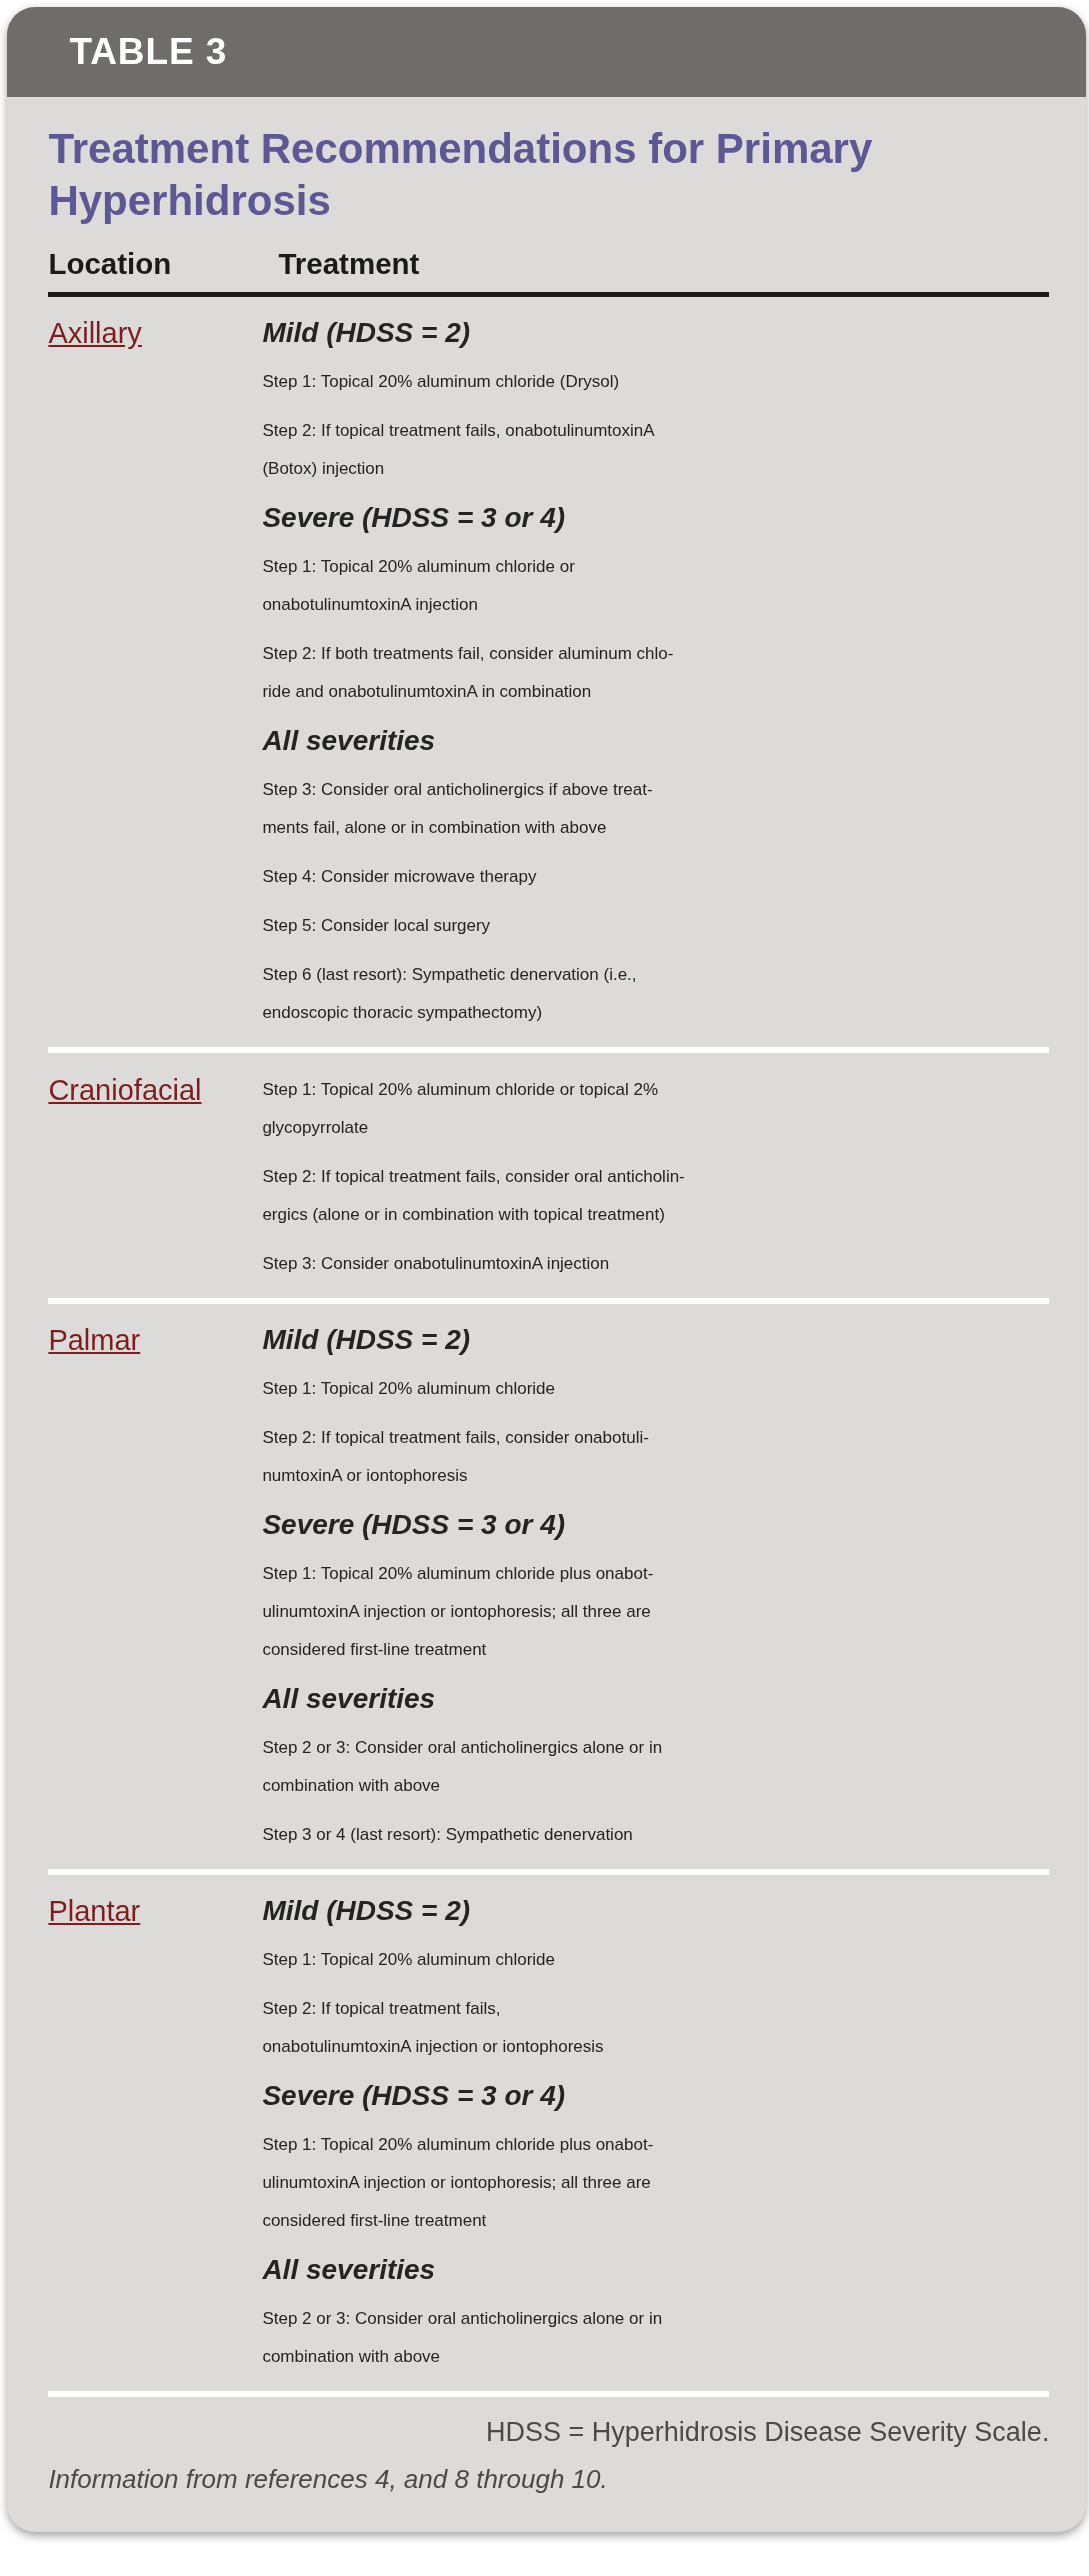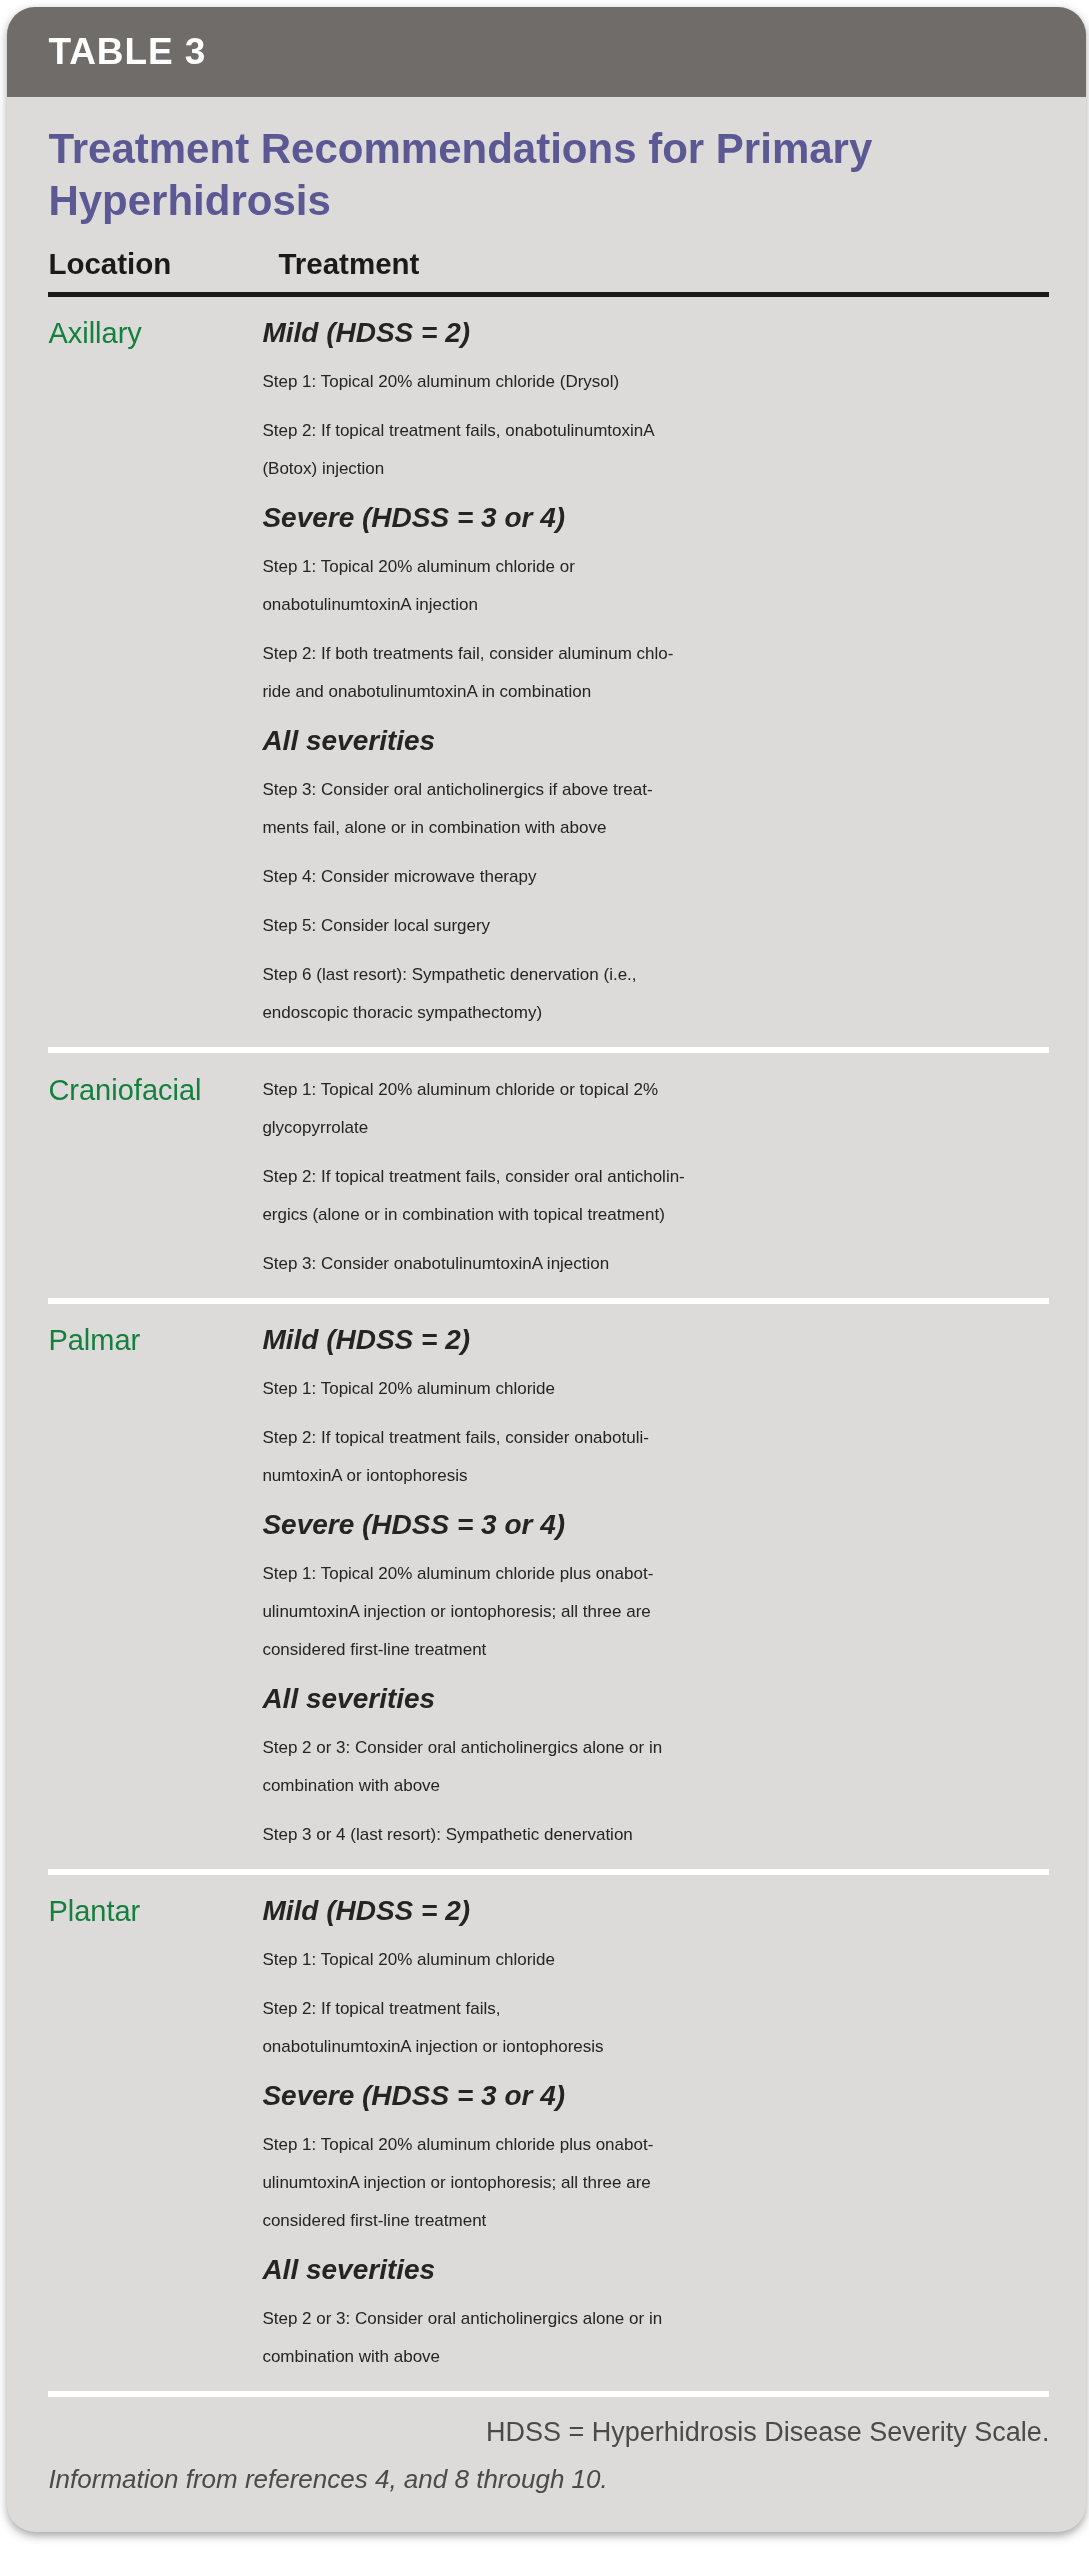--- a/index.html
+++ b/index.html
@@ -19,21 +19,21 @@
     background: #dcdbd9;
     border-radius: 28px;
     box-shadow: 0 3.7px 8.3px rgba(60,60,60,0.45);
     overflow: hidden;
   }
   .header-bar {
     background: #6f6c69;
     height: 90px;
     display: flex;
     align-items: center;
-    padding: 0 41px;
+    padding: 0 62px;
   }
   .header-bar .label {
     color: #ffffff;
     font-size: 37px;
     font-weight: bold;
     letter-spacing: 0.9px;
   }
   .content {
     padding: 0 37px 0 41px;
   }
@@ -60,22 +60,23 @@
     margin-top: 11px;
   }
   .section {
     display: grid;
     grid-template-columns: 214px 1fr;
     padding: 17.5px 0 14.8px 0;
     border-bottom: 6.5px solid #ffffff;
   }
   .loc {
     font-size: 29px;
-    color: #15803d;
+    color: #7f1d1d;
     padding-top: 2.8px;
+    text-decoration: underline;
   }
   .trt p {
     margin: 0 0 11px 0;
     font-size: 17px;
     line-height: 38px;
     color: #242424;
     white-space: pre-line;
   }
   .trt p.heading {
     font-size: 28px;

